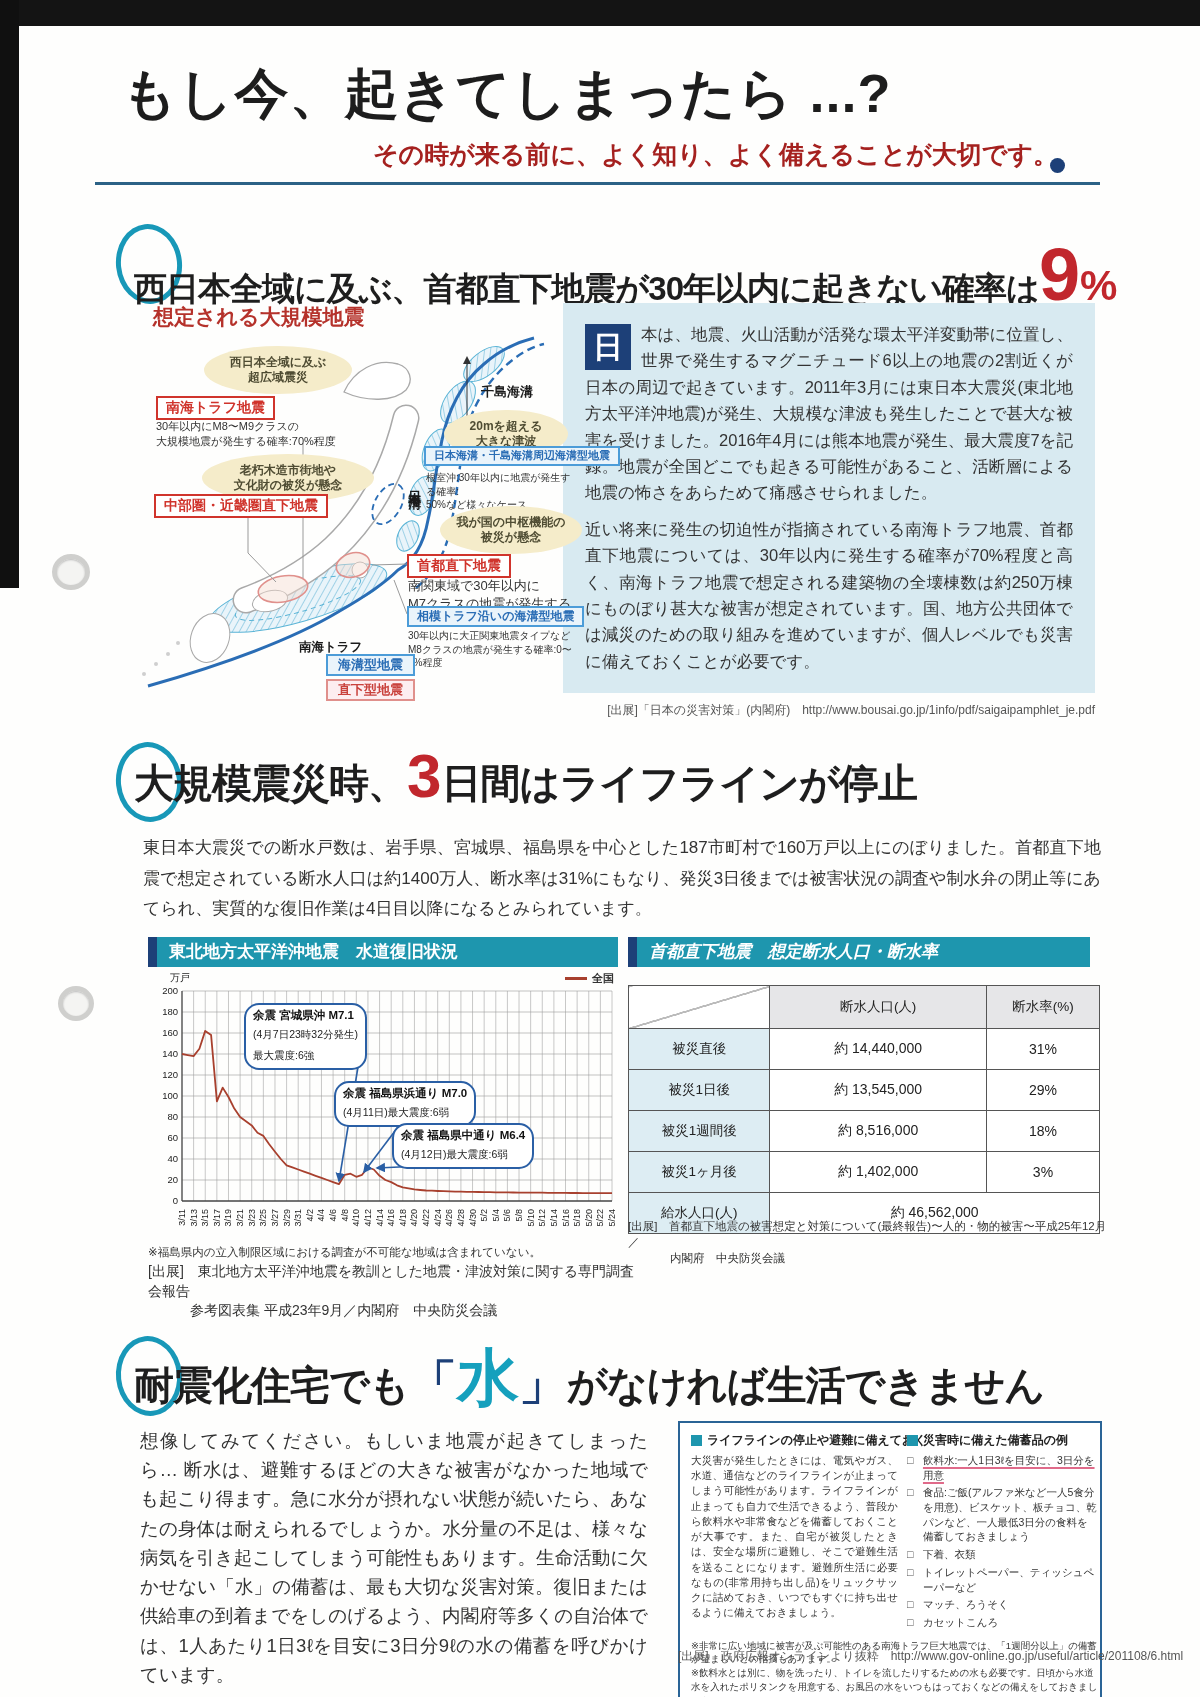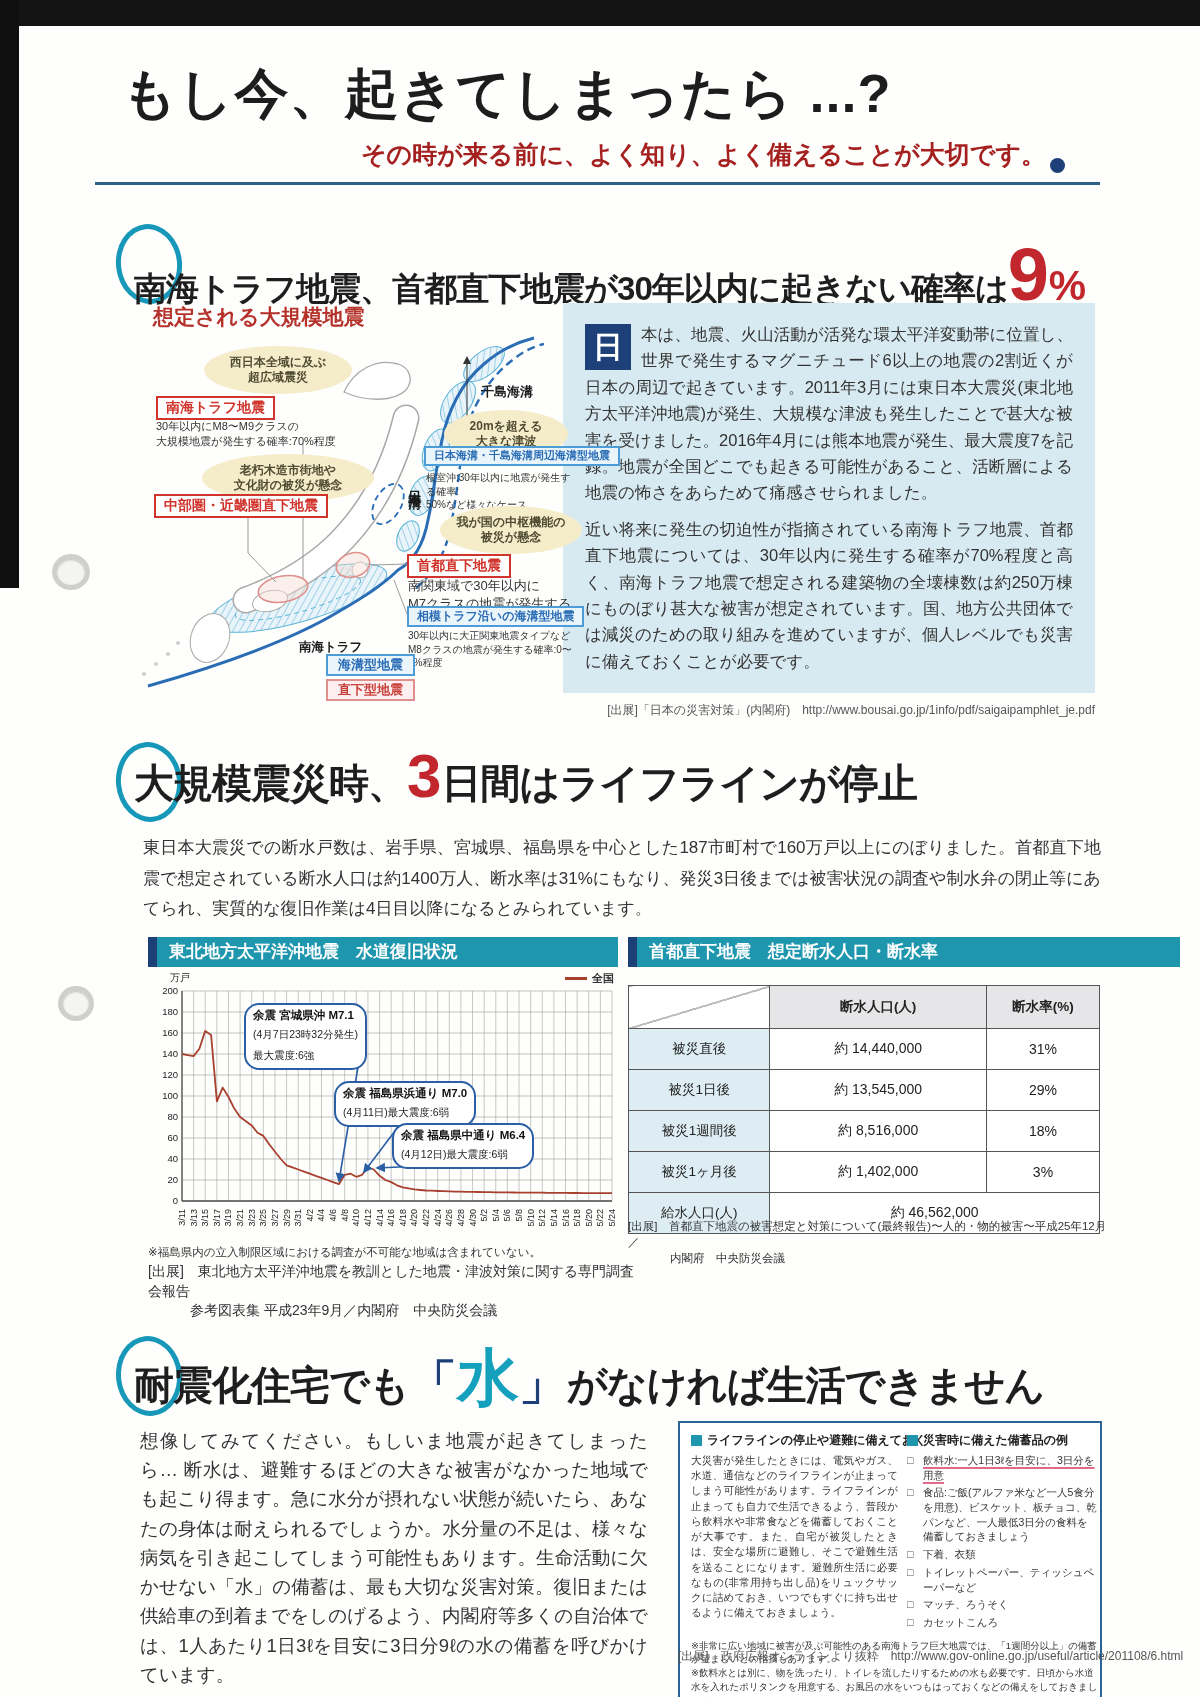--- a/index.html
+++ b/index.html
@@ -8,21 +8,21 @@
   
   .scan-top{position:absolute;top:0;left:0;width:1200px;height:26px;background:#141414;}
   .scan-left{position:absolute;top:0;left:0;width:19px;height:588px;background:#101010;}
   .hole{position:absolute;border-radius:50%;background:#f4f4f2;border:5px solid #cfcfcd;box-shadow:inset 0 1px 2px #bbb;}
   .hole1{left:52px;top:554px;width:28px;height:26px;}
   .hole2{left:58px;top:986px;width:26px;height:25px;}
 
   
   .page-title{position:absolute;left:122px;top:58px;margin:0;font-size:54px;font-weight:900;
               letter-spacing:1px;color:#1d1d1d;white-space:nowrap;}
-  .page-subtitle{position:absolute;left:4px;top:138px;width:1042px;text-align:right;
+  .page-subtitle{position:absolute;left:16px;top:138px;width:1042px;text-align:right;
                  font-size:25px;font-weight:bold;color:#a5211f;white-space:nowrap;}
   .subtitle-dot{position:absolute;left:1050px;top:158px;width:15px;height:15px;border-radius:50%;background:#1d4078;}
   .title-rule{position:absolute;left:95px;top:182px;width:1005px;height:3px;background:#2c6286;}
 
   
   .ring{position:absolute;width:56px;height:70px;border:5px solid #1898b8;border-radius:50%;transform:rotate(-6deg);}
   .s-head{position:absolute;display:flex;align-items:baseline;white-space:nowrap;font-weight:900;color:#1e1e1e;}
   .s-head .t{font-size:33px;letter-spacing:-1px;}
   .s-head .t2{font-size:40px;letter-spacing:-1px;}
   .big-red{color:#c1272d;font-weight:900;}
@@ -69,39 +69,39 @@
            display:flex;align-items:center;justify-content:center;margin:3px 10px 2px 0;}
   .src{font-size:12px;color:#555;}
   .s1-src{position:absolute;left:563px;top:702px;width:532px;text-align:right;white-space:nowrap;}
 
   
   .s2-para{position:absolute;left:143px;top:833px;width:958px;font-size:17px;line-height:1.8;color:#333;text-align:justify;}
   .bar-header{position:absolute;height:30px;background:#1e96ae;border-left:9px solid #1d4078;
               color:#fff;font-weight:bold;font-size:17px;line-height:30px;padding-left:12px;
               box-sizing:border-box;white-space:nowrap;}
   .chart-hd{left:148px;top:937px;width:470px;}
-  .table-hd{left:628px;top:937px;width:552px;}
+  .table-hd{left:628px;top:937px;width:462px;font-style:italic;}
   .chart-area{position:absolute;left:148px;top:971px;width:470px;height:266px;}
   .chart-unit{position:absolute;left:22px;top:0px;font-size:10px;color:#222;}
   .chart-legend{position:absolute;right:4px;top:0px;font-size:11px;font-weight:bold;color:#333;display:flex;align-items:center;gap:5px;}
   .leg-line{display:inline-block;width:22px;height:3px;background:#a8402e;}
   .ann{position:absolute;background:#fff;border:2px solid #2a5fa5;border-radius:15px;padding:3px 7px;line-height:1.3;z-index:3;}
   .ann b{display:block;font-size:11.5px;color:#111;}
   .ann .sub{font-size:10.5px;color:#222;white-space:pre-line;}
   .ann1{left:96px;top:32px;}
   .ann2{left:186px;top:110px;}
   .ann3{left:244px;top:152px;}
   .chart-note{position:absolute;left:148px;top:1245px;width:480px;font-size:11.5px;color:#333;}
   .chart-src{position:absolute;left:148px;top:1262px;width:490px;font-size:14px;color:#333;line-height:1.4;}
   .chart-src .ln2{padding-left:42px;}
 
   
   .w-table{position:absolute;left:628px;top:985px;width:472px;border-collapse:collapse;table-layout:fixed;}
   .w-table th,.w-table td{border:1px solid #555;font-weight:normal;}
-  .w-table thead th{background:#e6e6e8;font-size:13.5px;font-weight:bold;height:40px;text-align:center;color:#222;}
+  .w-table thead th{background:#e6e6e8;font-size:13.5px;font-weight:normal;height:40px;text-align:center;color:#222;}
   .w-table thead th.diag{background:
       linear-gradient(to bottom right,#fff 49.4%,#777 49.4%,#777 50.6%,#fff 50.6%);}
   .w-table tbody th{background:#ddedf3;font-size:13.5px;height:38px;text-align:center;color:#222;}
   .w-table tbody td{background:#fff;font-size:14px;text-align:center;color:#222;}
   .tbl-src{position:absolute;left:628px;top:1218px;width:480px;font-size:11.5px;color:#333;line-height:1.4;}
   .tbl-src .ln2{padding-left:42px;}
 
   
   .s3-para{position:absolute;left:140px;top:1426px;width:508px;font-size:18.5px;line-height:1.58;color:#333;text-align:justify;}
   .prep-box{position:absolute;left:678px;top:1421px;width:424px;border:2px solid #2a6496;background:#fff;
@@ -126,21 +126,21 @@
   <div class="hole hole1"></div>
   <div class="hole hole2"></div>
 
   <h1 class="page-title">もし今、起きてしまったら ...?</h1>
   <div class="page-subtitle">その時が来る前に、よく知り、よく備えることが大切です。</div>
   <div class="subtitle-dot"></div>
   <div class="title-rule"></div>
 
   <div class="ring" style="left:116px;top:224px;"></div>
   <div class="s-head" style="left:134px;top:232px;">
-    <span class="t">南海トラフ地震、首都直下地震が30年以内に起きない確率は</span>
+    <span class="t">西日本全域に及ぶ、首都直下地震が30年以内に起きない確率は</span>
     <span class="big-red" style="font-size:74px;">9</span>
     <span class="big-red" style="font-size:42px;">%</span>
   </div>
 
   <div class="map-block">
     <svg width="482" height="402" viewBox="0 0 482 402">
       <defs>
         <pattern id="hatch" patternUnits="userSpaceOnUse" width="6" height="6" patternTransform="rotate(45)">
           <rect width="6" height="6" fill="#e9f4fa"></rect>
           <line x1="0" y1="0" x2="0" y2="6" stroke="#8cc9e2" stroke-width="1.6"></line>

